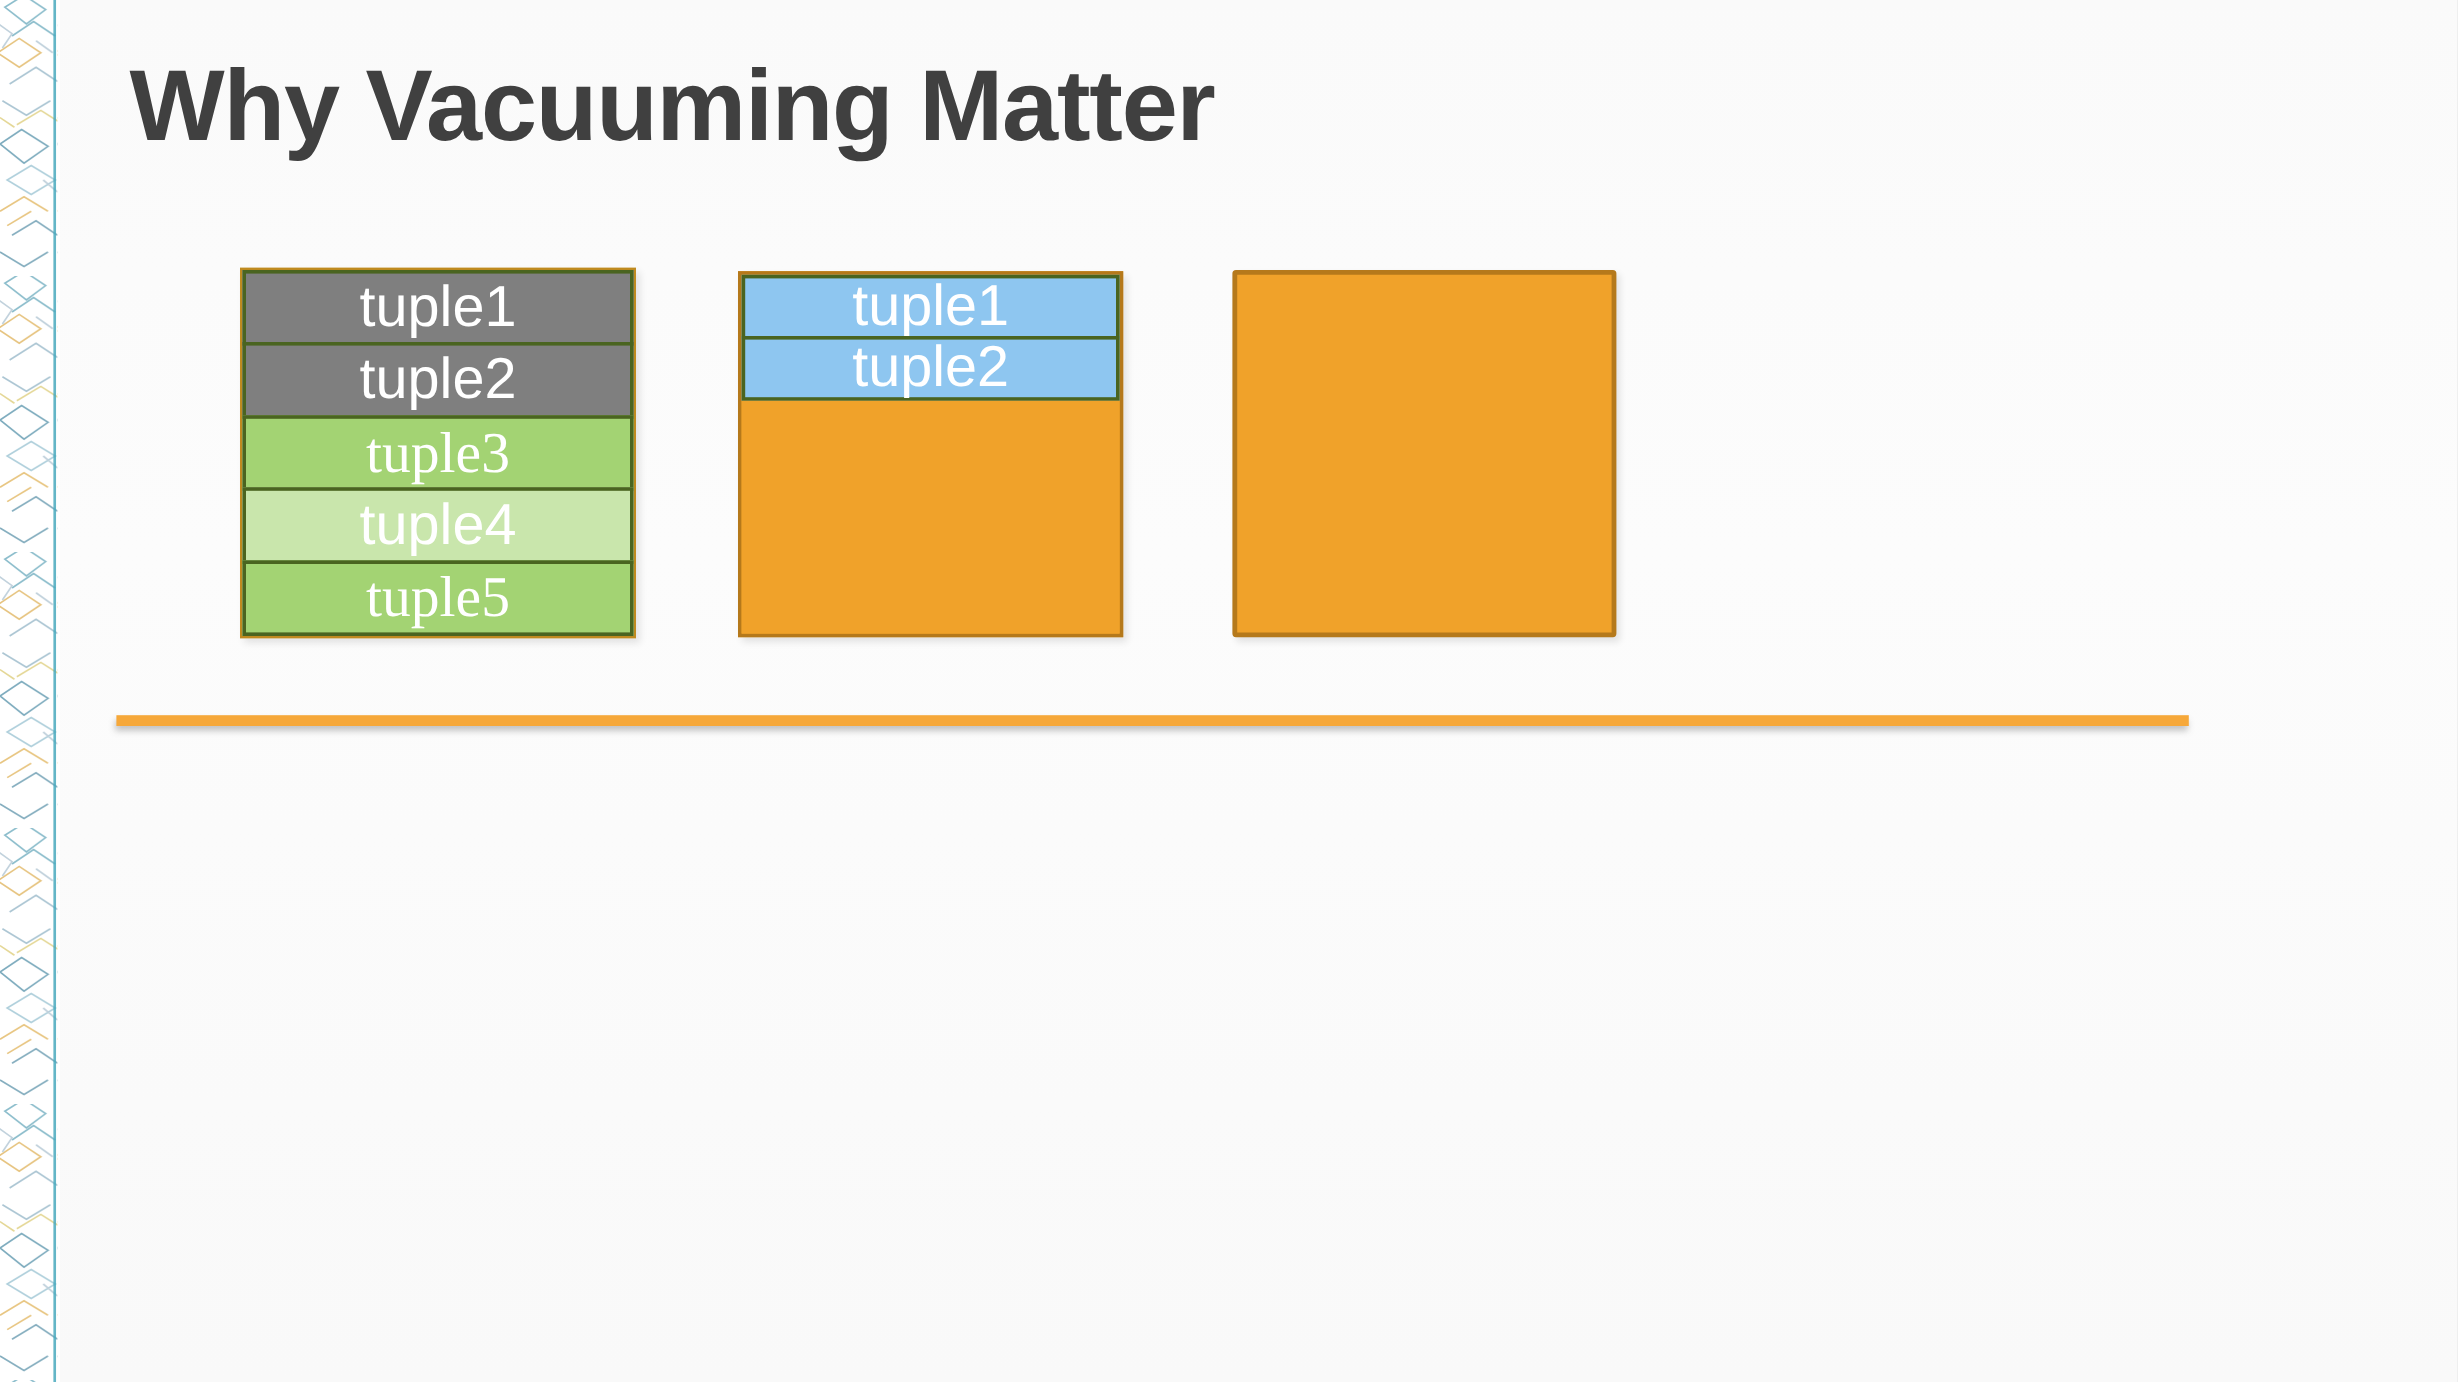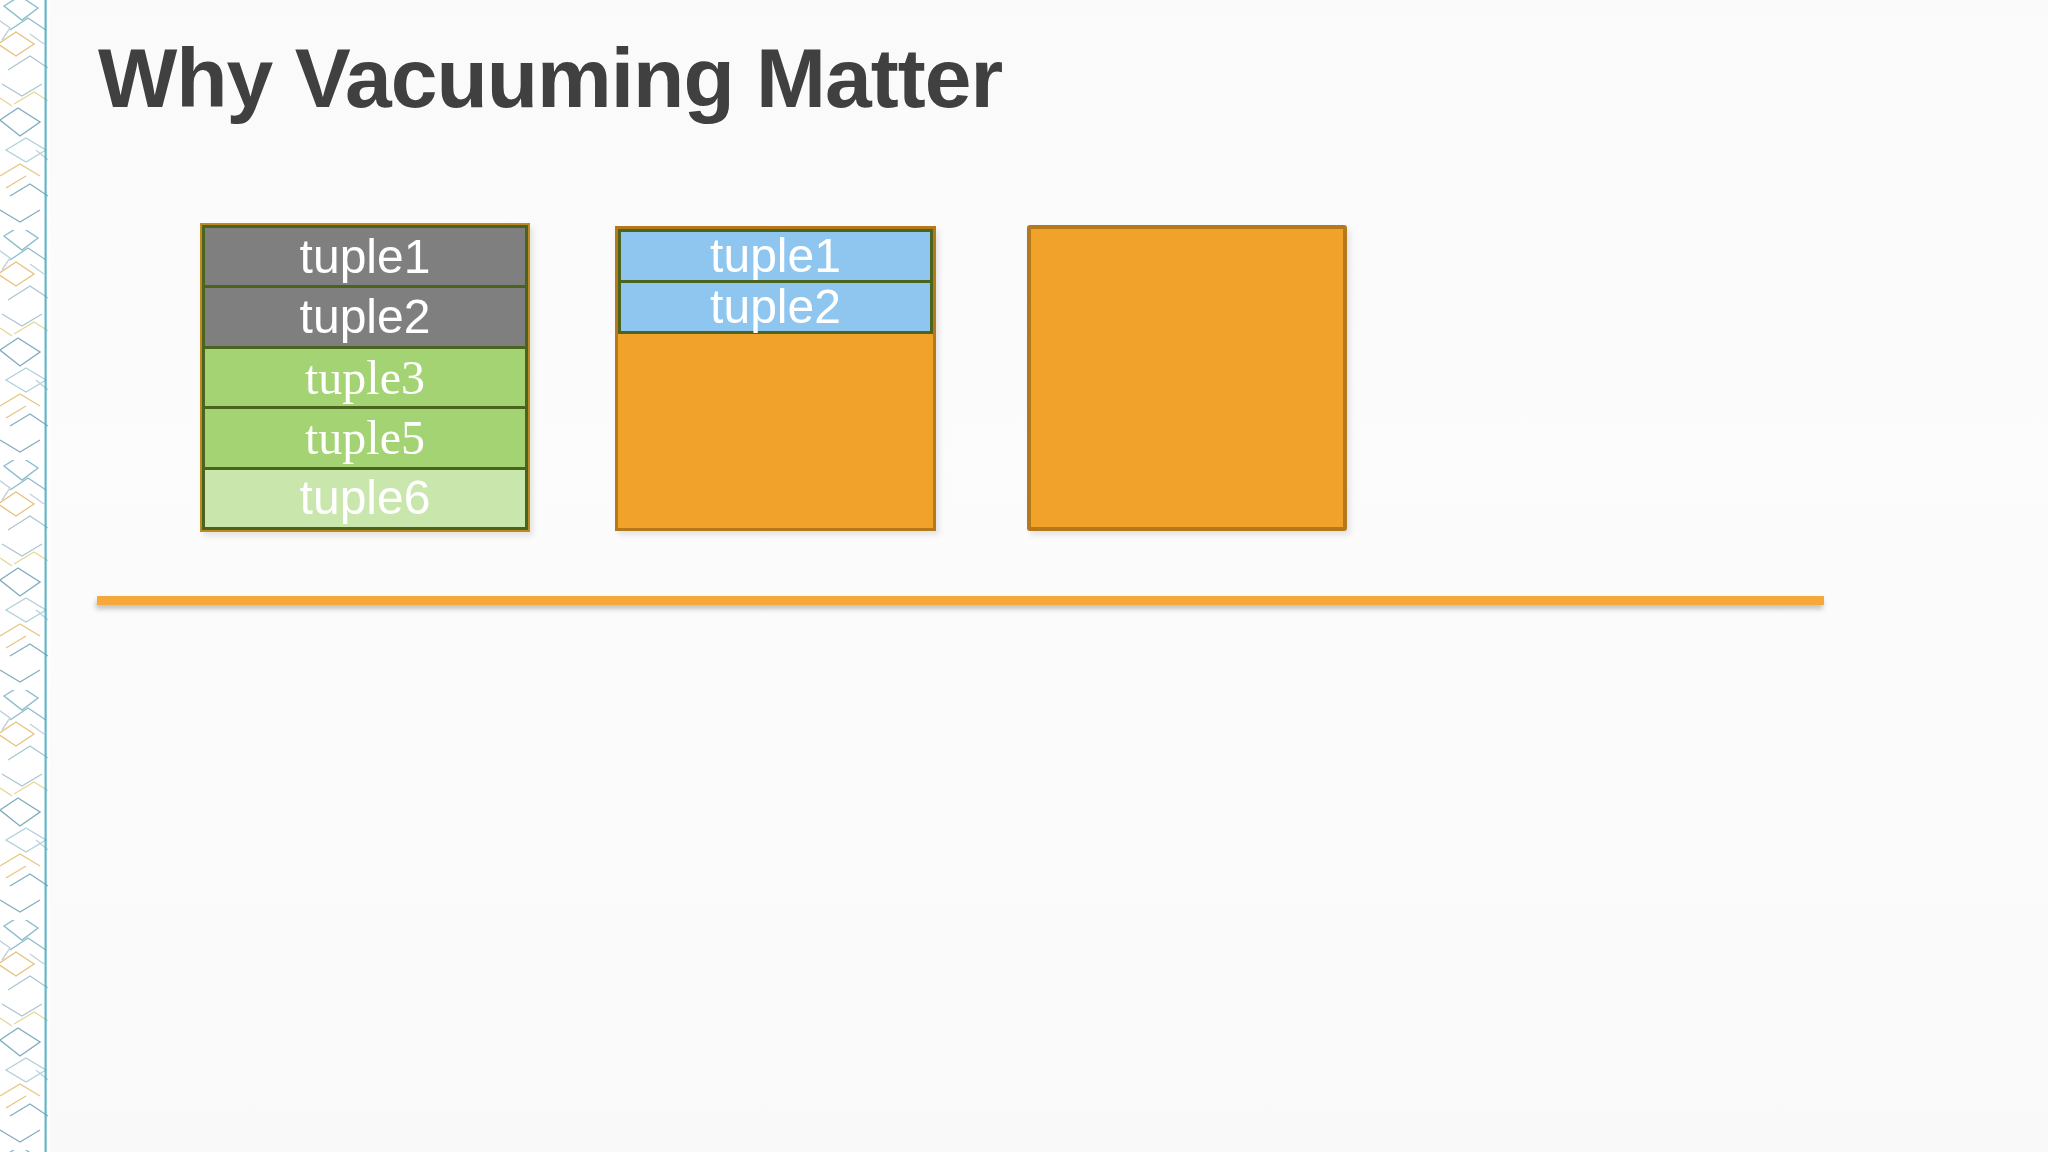--- a/index.html
+++ b/index.html
@@ -23,21 +23,21 @@
     width: 50px; height: 1152px;
     background: #ffffff;
   }
   .left-strip svg { display: block; }
 
   
   .title {
     position: absolute;
     left: 98px;
     top: 30px;
-    margin: 0;
+    margin: 10px;
     font-size: 84px;
     font-weight: 700;
     letter-spacing: -1px;
     color: var(--title_text, #404040);
     white-space: nowrap;
   }
 
   
   .page {
     position: absolute;
@@ -128,25 +128,25 @@
   <div class="page page1">
     <div class="trow dead">
       <span>tuple1</span>
     </div>
     <div class="trow dead">
       <span>tuple2</span>
     </div>
     <div class="trow live-a">
       <span>tuple3</span>
     </div>
+    <div class="trow live-b">
+      <span>tuple4</span>
+    </div>
     <div class="trow live-a">
       <span>tuple5</span>
-    </div>
-    <div class="trow live-b">
-      <span>tuple6</span>
     </div>
   </div>
 
   <div class="page page2">
     <div class="trow blue">
       <span>tuple1</span>
     </div>
     <div class="trow blue">
       <span>tuple2</span>
     </div>

